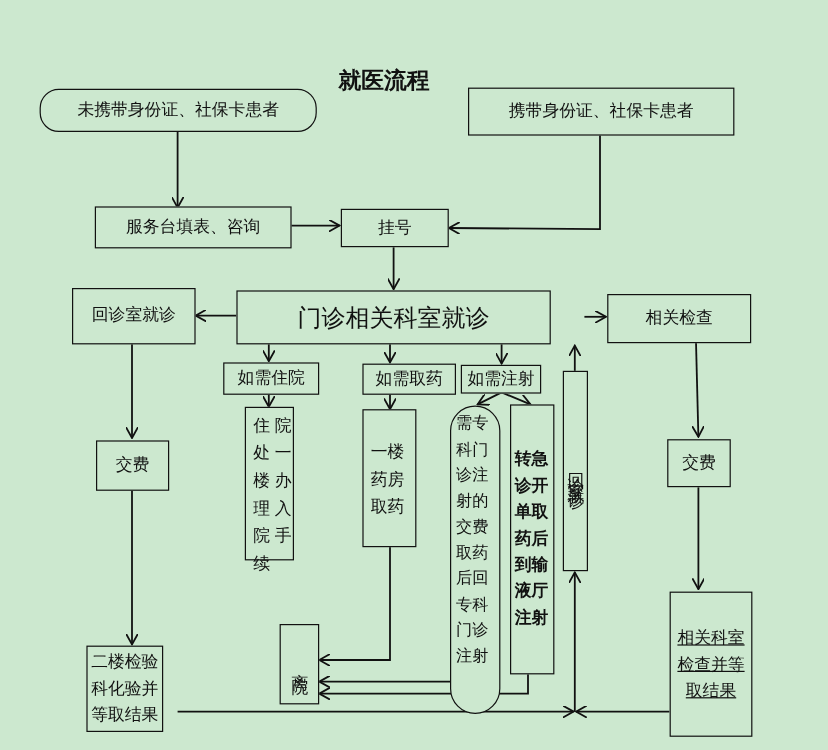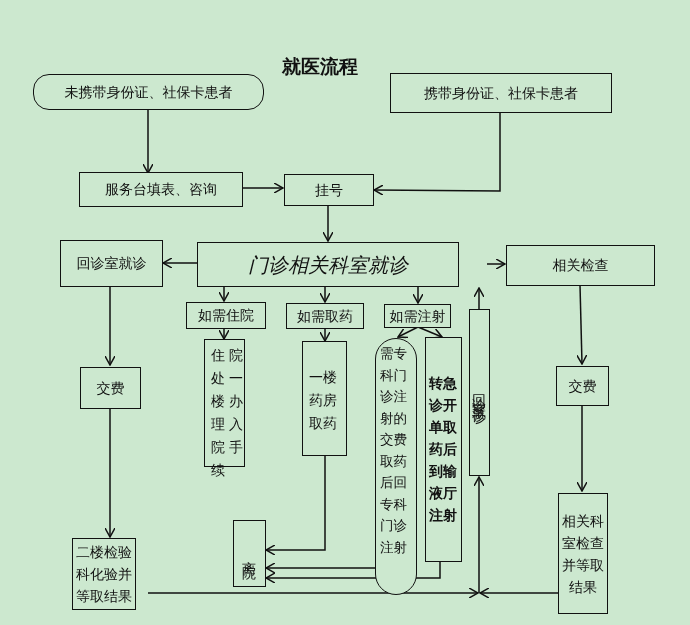--- a/index.html
+++ b/index.html
@@ -49,25 +49,25 @@
     <line x1="558" y1="593" x2="480" y2="593" marker-end="url(#ar)"></line>
     <line x1="479" y1="593" x2="479" y2="477" marker-end="url(#ar)"></line>
     <line x1="479" y1="310" x2="479" y2="288" marker-end="url(#ar)"></line>
   </g>
 </svg>
 
 <div class="box" style="left:33px;top:74px;width:231px;height:36px;border-radius:16px;">未携带身份证、社保卡患者</div>
 <div class="box" style="left:390px;top:73px;width:222px;height:40px;">携带身份证、社保卡患者</div>
 <div class="box" style="left:79px;top:172px;width:164px;height:35px;">服务台填表、咨询</div>
 <div class="box" style="left:284px;top:174px;width:90px;height:32px;">挂号</div>
-<div class="box big" style="left:197px;top:242px;width:262px;height:45px;font-style:italic;">门诊相关科室就诊</div>
+<div class="box big" style="left:197px;top:242px;width:262px;height:45px;">门诊相关科室就诊</div>
 <div class="box" style="left:60px;top:240px;width:103px;height:47px;">回诊室就诊</div>
-<div class="box" style="left:506px;top:245px;width:149px;height:41px;">相关检查</div>
+<div class="box" style="left:506px;top:245px;width:120px;height:41px;">相关检查</div>
 <div class="box" style="left:186px;top:302px;width:80px;height:27px;text-align:center;">如需住院</div>
-<div class="box" style="left:286px;top:303px;width:78px;height:26px;">如需取药</div>
+<div class="box" style="left:302px;top:303px;width:78px;height:26px;">如需取药</div>
 <div class="box" style="left:384px;top:304px;width:67px;height:24px;">如需注射</div>
 <div class="box vt2" style="left:204px;top:339px;width:41px;height:128px;letter-spacing:4px;">住院
 处一
 楼办
 理入
 院手
 续</div>
 <div class="box vt2" style="left:302px;top:341px;width:45px;height:115px;padding-top:24px;">一楼
 药房
 取药</div>
@@ -85,14 +85,14 @@
 诊开
 单取
 药后
 到输
 液厅
 注射</div>
 <div class="box vt" style="left:469px;top:309px;width:21px;height:167px;">回诊室就诊</div>
 <div class="box" style="left:80px;top:367px;width:61px;height:42px;">交费</div>
 <div class="box" style="left:556px;top:366px;width:53px;height:40px;">交费</div>
 <div class="box" style="left:72px;top:538px;width:64px;height:72px;line-height:22px;">二楼检验科化验并等取结果</div>
-<div class="box" style="left:558px;top:493px;width:50px;height:121px;line-height:22px;">相关科室检查并等取结果</div>
+<div class="box" style="left:558px;top:493px;width:69px;height:121px;line-height:22px;text-decoration:underline;">相关科室检查并等取结果</div>
 <div class="box vt" style="left:233px;top:520px;width:33px;height:67px;">离院</div>
 
 </body></html>

